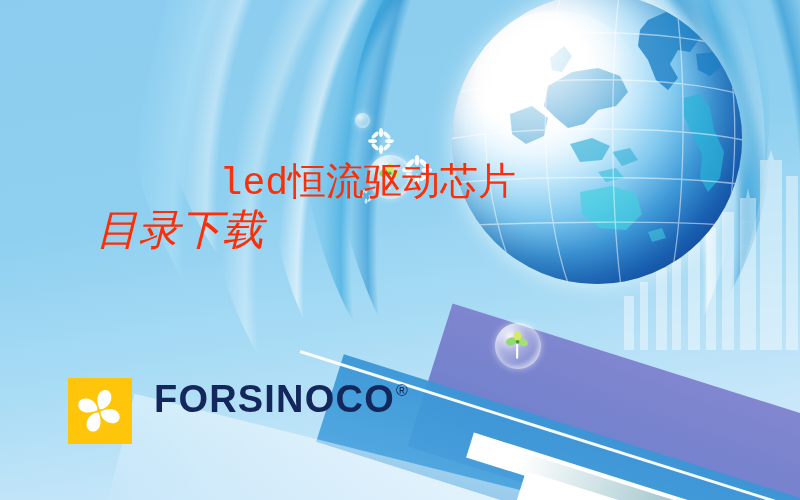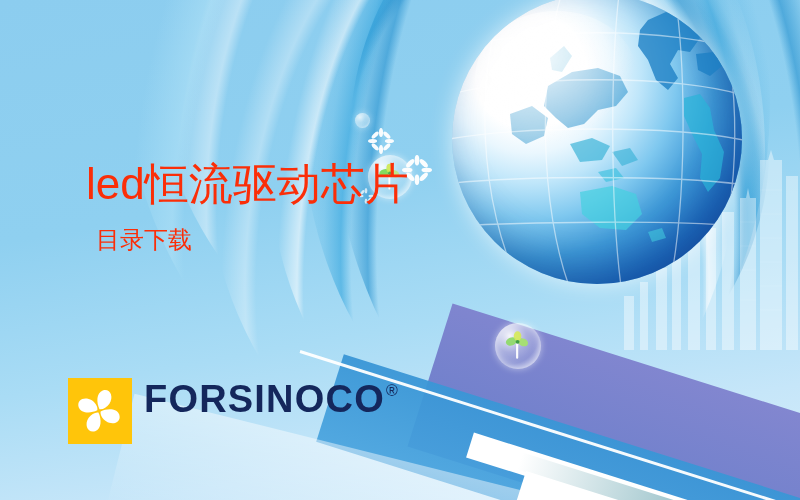--- a/index.html
+++ b/index.html
@@ -75,28 +75,28 @@
   #bubble-3{left:355px;top:113px;width:15px;height:15px;opacity:.85;}
 
   
   .flower{position:absolute;}
   #flower-1{left:368px;top:128px;width:26px;height:26px;}
   #flower-2{left:402px;top:155px;width:30px;height:30px;}
   #flower-3{left:358px;top:188px;width:16px;height:16px;opacity:.8;}
 
   
   #headline{position:absolute;left:86px;top:164px;width:430px;color:#fb2e08;}
-  #headline .line1{font-family:Liberation Sans, sans-serif;font-size:44px;line-height:40px;font-weight:400;letter-spacing:0px;white-space:nowrap;}
-  #headline .line2{font-family:"DejaVu Serif","Liberation Serif",serif;font-size:24px;line-height:44px;font-weight:400;margin-left:10px;margin-top:14px;white-space:nowrap;}
+  #headline .line1{font-family:Liberation Mono, monospace;font-size:38px;line-height:40px;font-weight:400;letter-spacing:0px;white-space:nowrap;text-align:right;}
+  #headline .line2{font-family:"DejaVu Serif","Liberation Serif",serif;font-size:42px;line-height:44px;font-weight:400;margin-left:10px;margin-top:4px;white-space:nowrap;font-style:italic;}
 
   
   #logo{position:absolute;left:68px;top:378px;display:flex;align-items:flex-start;}
   #logo-mark{width:64px;height:66px;background:#ffc50a;flex:0 0 auto;position:relative;}
   #logo-mark svg{position:absolute;inset:7%;width:86%;height:86%;}
-  #logo-text{margin-left:12px;padding-top:2px;}
+  #logo-text{margin-left:22px;padding-top:2px;}
   #logo-word{display:flex;align-items:flex-start;color:#14275c;}
   #logo-word .word{font-size:38px;font-weight:bold;letter-spacing:1.2px;line-height:38px;}
   #logo-word .reg{font-size:16px;line-height:16px;margin-top:3px;margin-left:1px;}
   #logo-tag{color:#14275c;font-size:16.5px;line-height:20px;margin-top:3px;letter-spacing:.1px;}
 </style>
 </head>
 <body>
 
 <div id="banner">
 

